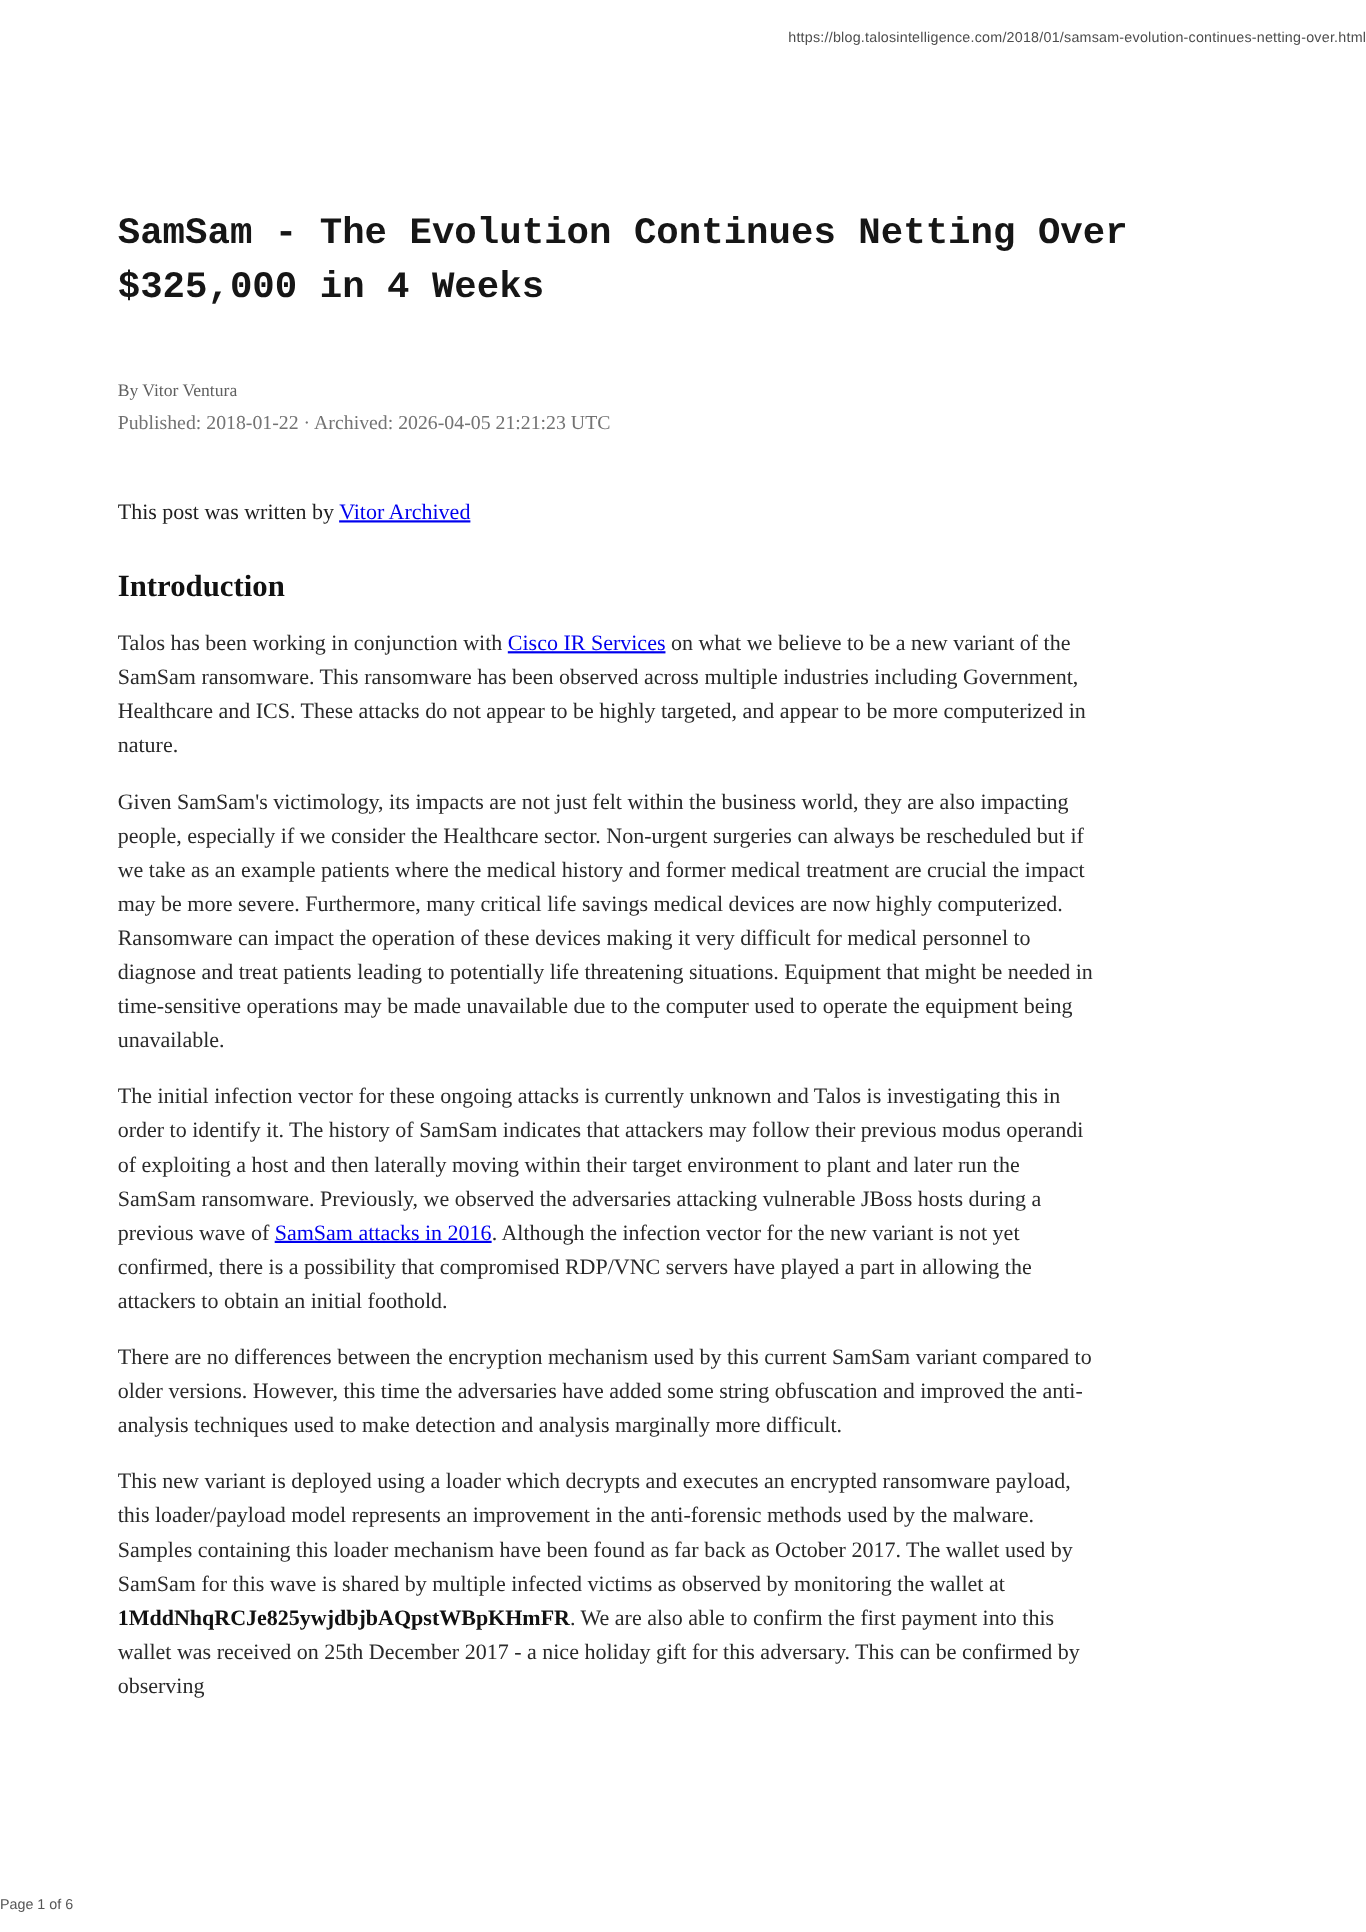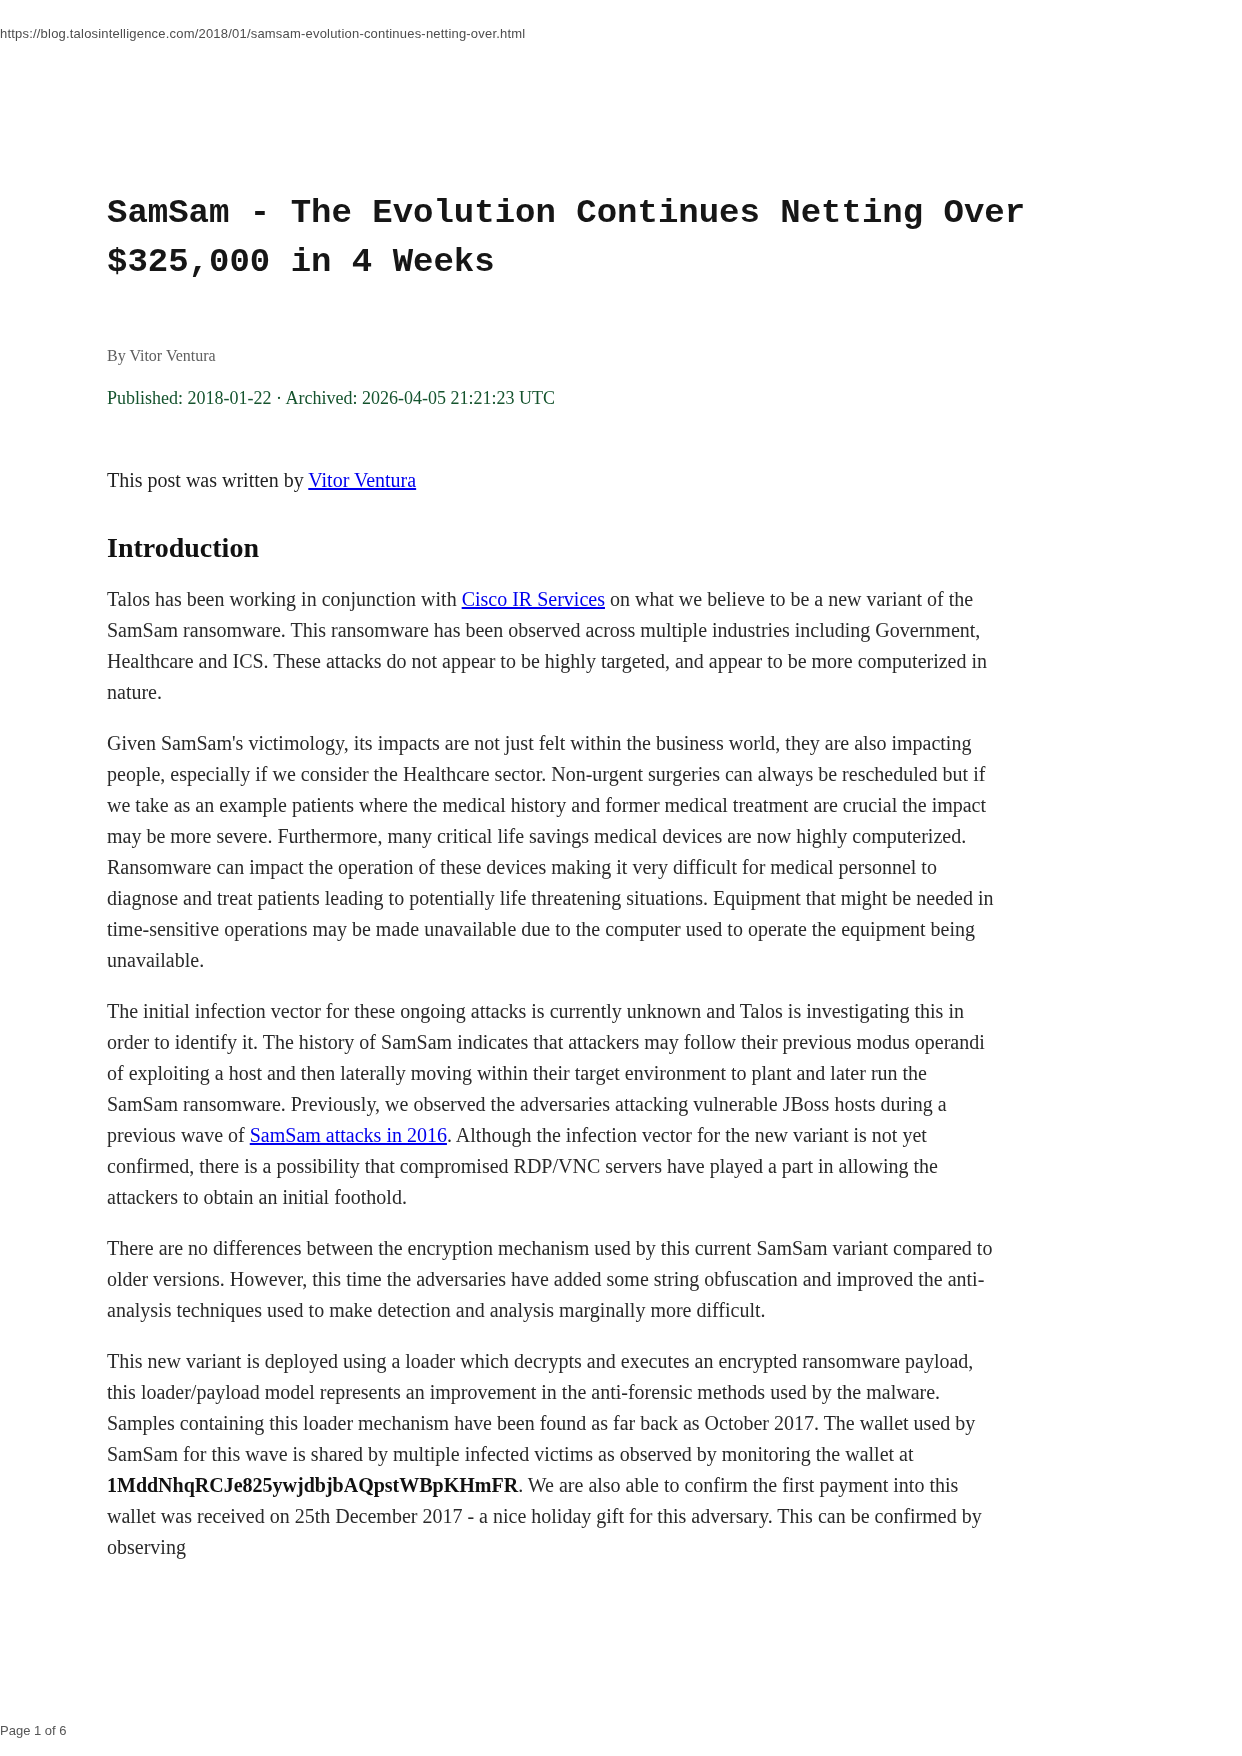--- a/index.html
+++ b/index.html
@@ -7,21 +7,21 @@
   body {
     width: 1242px;
     height: 1756px;
     position: relative;
     font-family: "Liberation Serif", serif;
     color: #2a2a2a;
     overflow: hidden;
   }
   .url-header {
     padding-top: 26px;
-    text-align: left;
+    text-align: right;
     font-family: "Liberation Sans", sans-serif;
     font-size: 13px;
     color: #4d4d4d;
     letter-spacing: 0.2px;
   }
   .content {
     margin-left: 107px;
     width: 893px;
   }
   .article-title {
@@ -32,23 +32,23 @@
     line-height: 49px;
     color: #161616;
     font-family: Liberation Mono, monospace;
   }
   .byline {
     margin-top: 60px;
     font-size: 16px;
     color: #5f5f5f;
   }
   .meta-line {
-    margin-top: 23px;
+    margin-top: 9px;
     font-size: 18px;
-    color: #14532d;
+    color: #737373;
   }
   .attribution {
     margin-top: 60px;
     font-size: 20px;
     color: #1f1f1f;
   }
   a, .link {
     color: var(--link-color, #0000ee);
     text-decoration: underline;
     cursor: pointer;
@@ -82,21 +82,21 @@
 </head>
 <body>
 
 <div class="url-header">https://blog.talosintelligence.com/2018/01/samsam-evolution-continues-netting-over.html</div>
 
 <div class="content">
   <h1 class="article-title">SamSam - The Evolution Continues Netting Over $325,000 in 4 Weeks</h1>
   <div class="byline">By Vitor Ventura</div>
   <div class="meta-line">Published: 2018-01-22 · Archived: 2026-04-05 21:21:23 UTC</div>
   <div class="attribution">
-    <span>This post was written by </span><a href="#">Vitor Ventura</a>
+    <span>This post was written by </span><a href="#">Vitor Archived</a>
   </div>
   <h2 class="section-heading">Introduction</h2>
   <div class="article-body">
       <p class="body-para"><span>Talos has been working in conjunction with </span><a href="#">Cisco IR Services</a><span> on what we believe to be a new variant of the SamSam ransomware. This ransomware has been observed across multiple industries including Government, Healthcare and ICS. These attacks do not appear to be highly targeted, and appear to be more computerized in nature.</span></p>
       <p class="body-para"><span>Given SamSam's victimology, its impacts are not just felt within the business world, they are also impacting people, especially if we consider the Healthcare sector. Non-urgent surgeries can always be rescheduled but if we take as an example patients where the medical history and former medical treatment are crucial the impact may be more severe. Furthermore, many critical life savings medical devices are now highly computerized. Ransomware can impact the operation of these devices making it very difficult for medical personnel to diagnose and treat patients leading to potentially life threatening situations. Equipment that might be needed in time-sensitive operations may be made unavailable due to the computer used to operate the equipment being unavailable.</span></p>
       <p class="body-para"><span>The initial infection vector for these ongoing attacks is currently unknown and Talos is investigating this in order to identify it. The history of SamSam indicates that attackers may follow their previous modus operandi of exploiting a host and then laterally moving within their target environment to plant and later run the SamSam ransomware. Previously, we observed the adversaries attacking vulnerable JBoss hosts during a previous wave of </span><a href="#">SamSam attacks in 2016</a><span>. Although the infection vector for the new variant is not yet confirmed, there is a possibility that compromised RDP/VNC servers have played a part in allowing the attackers to obtain an initial foothold.</span></p>
       <p class="body-para"><span>There are no differences between the encryption mechanism used by this current SamSam variant compared to older versions. However, this time the adversaries have added some string obfuscation and improved the anti-analysis techniques used to make detection and analysis marginally more difficult.</span></p>
       <p class="body-para"><span>This new variant is deployed using a loader which decrypts and executes an encrypted ransomware payload, this loader/payload model represents an improvement in the anti-forensic methods used by the malware. Samples containing this loader mechanism have been found as far back as October 2017. The wallet used by SamSam for this wave is shared by multiple infected victims as observed by monitoring the wallet at </span><strong>1MddNhqRCJe825ywjdbjbAQpstWBpKHmFR</strong><span>. We are also able to confirm the first payment into this wallet was received on 25th December 2017 - a nice holiday gift for this adversary. This can be confirmed by observing</span></p>
     </div>
 </div>

